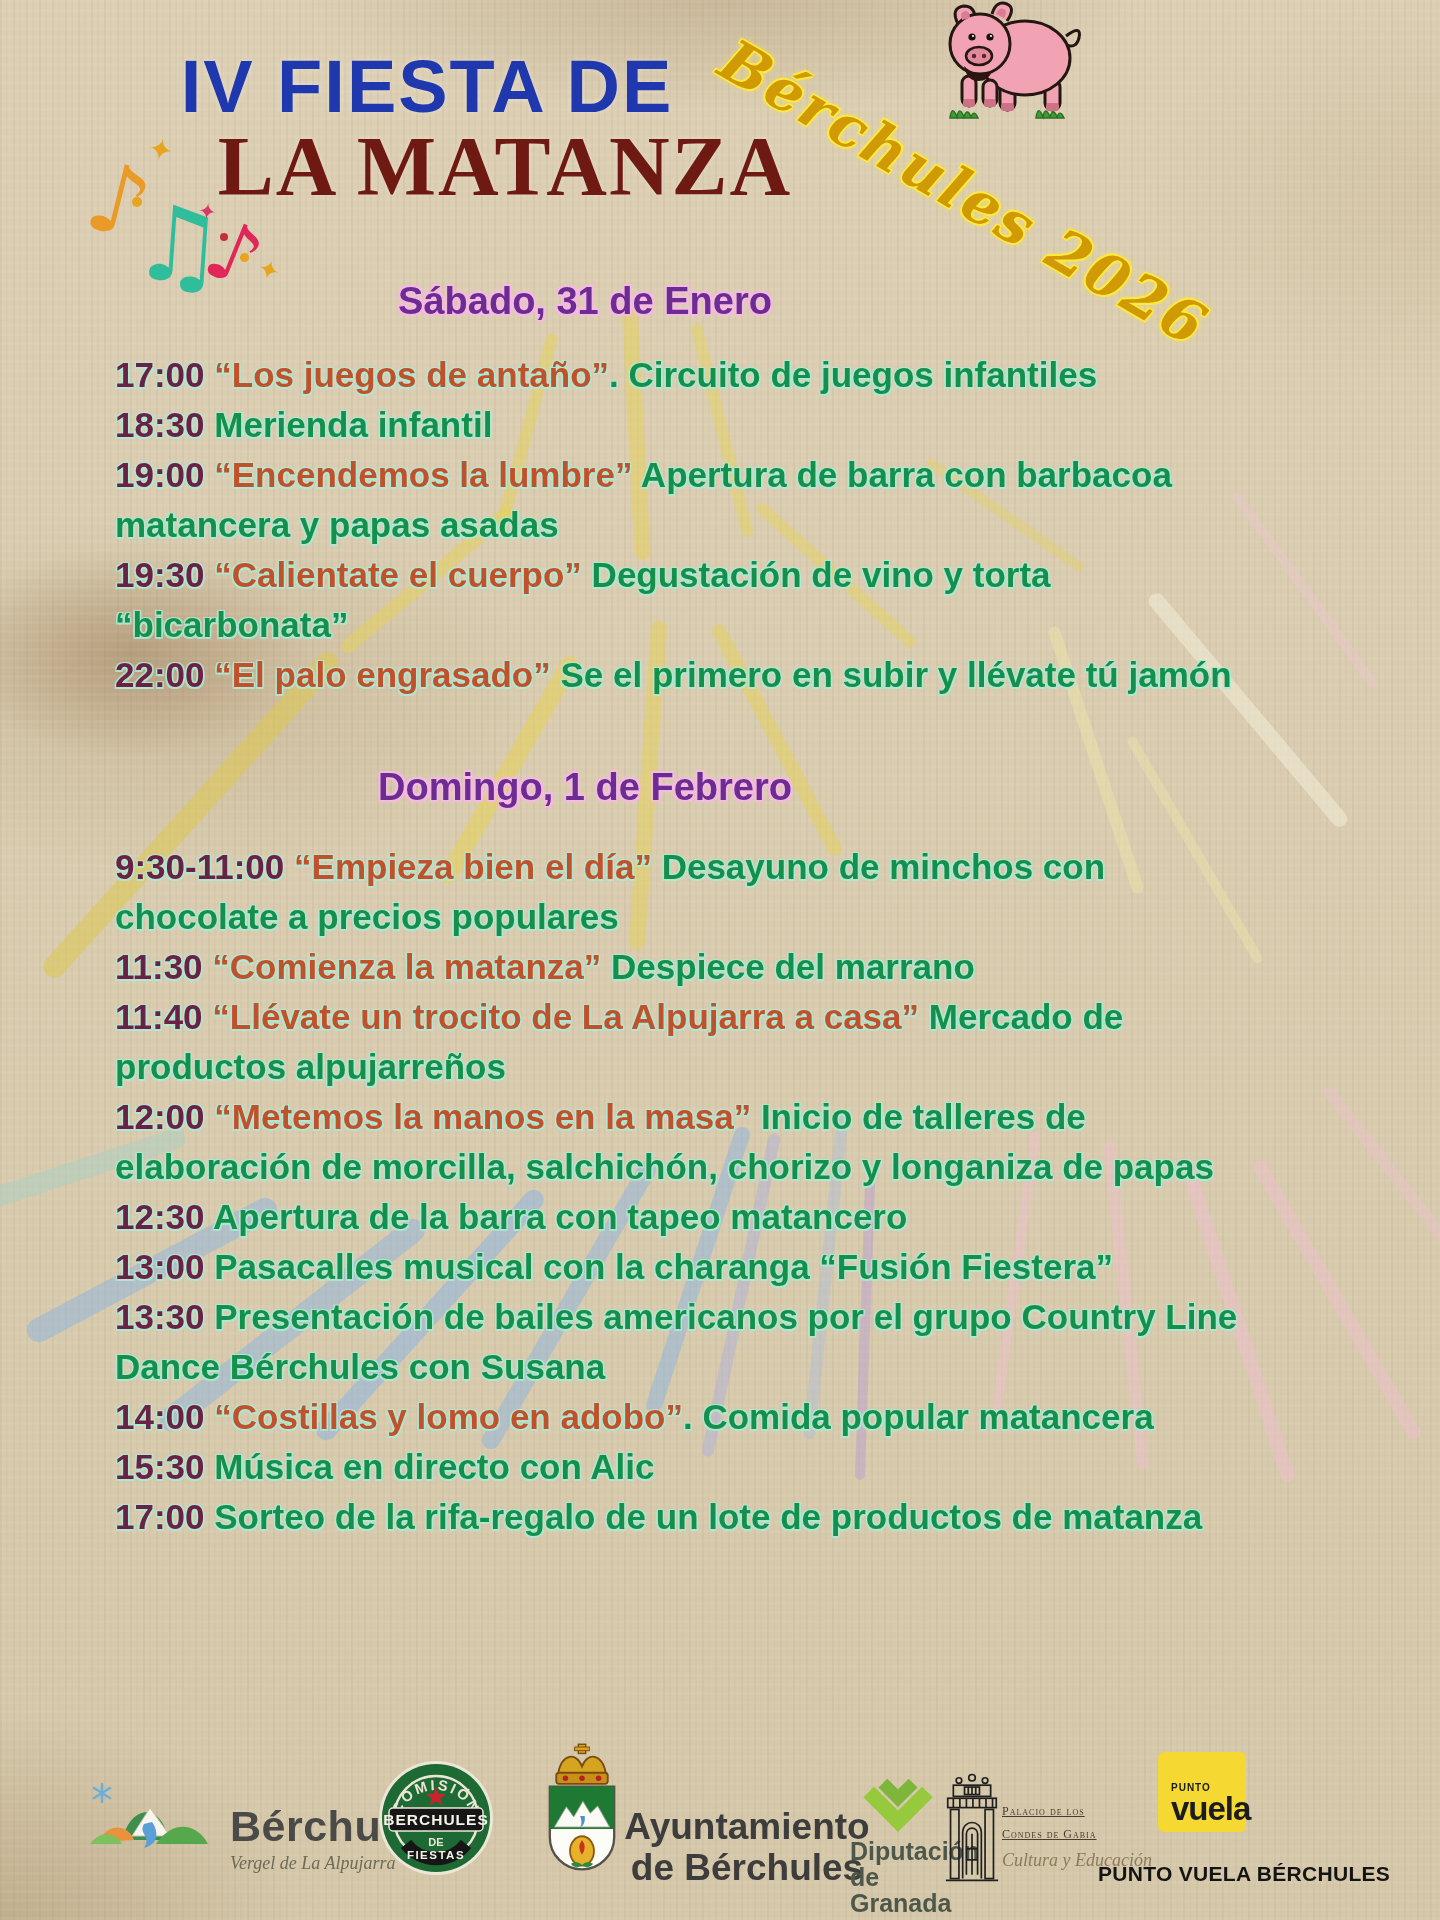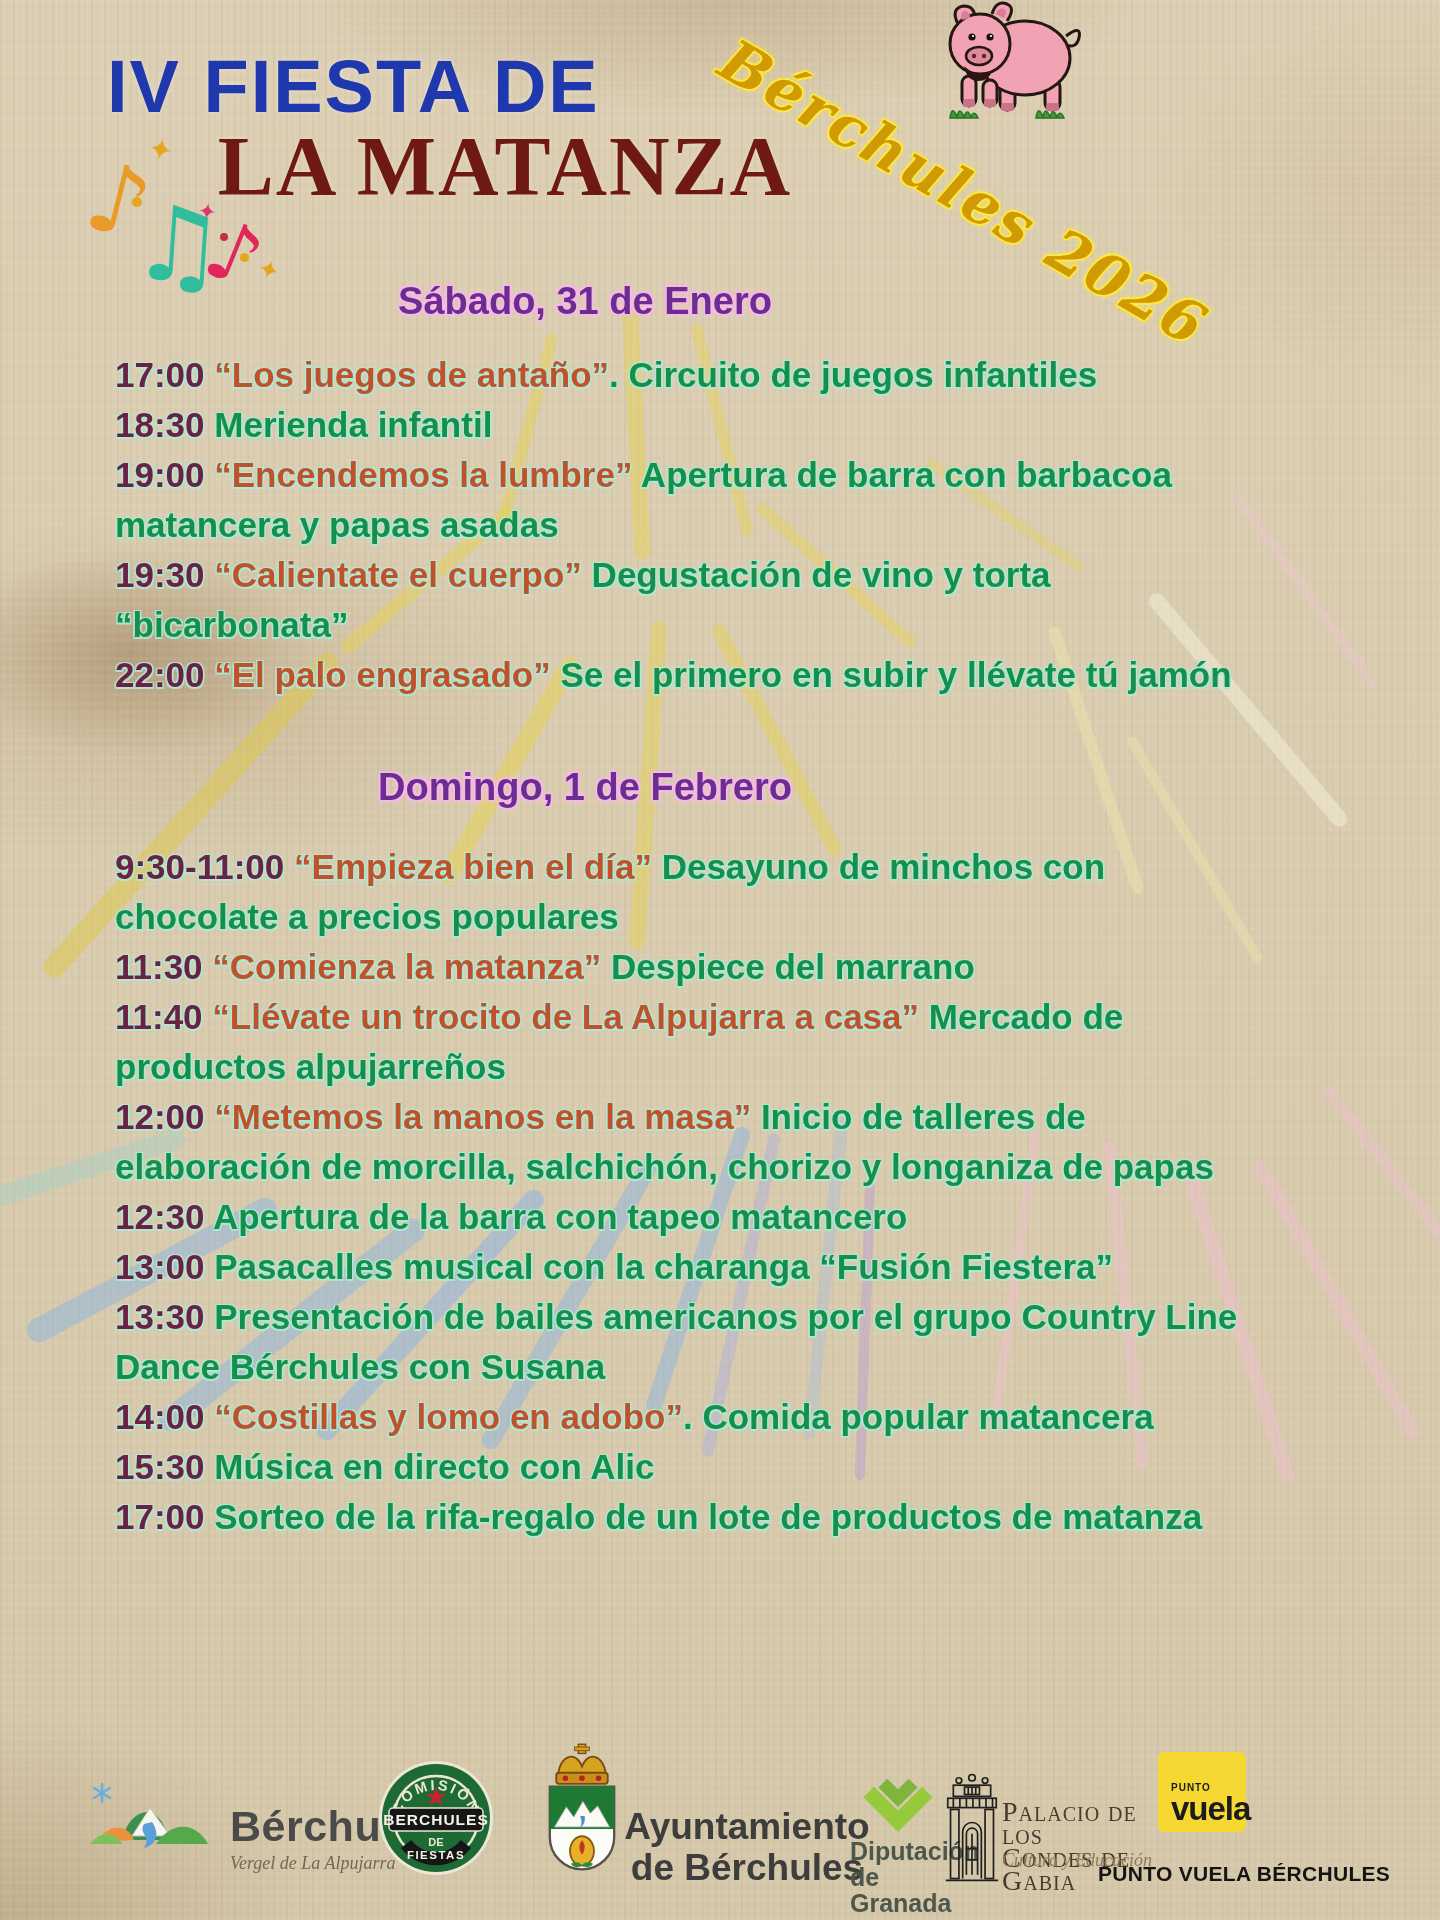--- a/index.html
+++ b/index.html
@@ -12,21 +12,21 @@
       repeating-linear-gradient(0deg, rgba(255,250,235,.05) 0 3px, rgba(0,0,0,0) 3px 9px),
       radial-gradient(ellipse 260px 150px at 9% 34%, rgba(118,80,40,.30), rgba(0,0,0,0) 70%),
       radial-gradient(ellipse 520px 260px at 13% 36%, rgba(133,96,52,.16), rgba(0,0,0,0) 70%),
       radial-gradient(ellipse 430px 300px at 0% 100%, rgba(118,84,45,.22), rgba(0,0,0,0) 70%),
       radial-gradient(ellipse 600px 160px at 50% 0%, rgba(124,90,48,.20), rgba(0,0,0,0) 70%),
       radial-gradient(ellipse 420px 280px at 100% 10%, rgba(168,138,94,.14), rgba(0,0,0,0) 70%),
       linear-gradient(#dccfb4,#d5c8aa);
   }
   .fw{position:absolute; border-radius:14px; opacity:.5;}
   .title1{
-    position:absolute; left:107px; top:44px; width:640px; text-align:left;
+    position:absolute; left:107px; top:44px; width:640px; text-align:center;
     font-size:74px; font-weight:800; letter-spacing:2px; color:var(--title_blue,#2038ae);
     text-shadow:0 0 6px rgba(255,255,255,.35);
   }
   .title2{
     position:absolute; left:205px; top:118px; width:600px; text-align:center;
     font-family:"Liberation Serif", serif; font-size:84px; font-weight:700; letter-spacing:2px;
     color:var(--title_maroon,#6e1912); text-shadow:0 0 5px rgba(255,255,255,.3);
   }
   .corner-script{
     position:absolute; left:742px; top:26px; width:560px;
@@ -70,21 +70,21 @@
   .ber-logo{left:88px; top:1778px;}
   .ber-text{left:230px; top:1802px; width:220px;}
   .ber-name{font-size:43px; font-weight:800; color:#4a4a48; letter-spacing:.5px;}
   .ber-tag{font-family:"Liberation Serif", serif; font-style:italic; font-size:18px; color:#6f6a58; margin-top:2px;}
   .comision{left:378px; top:1760px;}
   .escudo{left:536px; top:1742px;}
   .ayto-text{left:622px; top:1806px; width:250px; text-align:center; font-size:37px; font-weight:800; color:#3d3d3d; line-height:41px;}
   .dip-logo{left:858px; top:1772px;}
   .dip-text{left:850px; top:1838px; width:130px; font-size:25px; font-weight:700; color:#4d574b; line-height:26px;}
   .pal-logo{left:944px; top:1772px;}
-  .pal-text{left:1002px; top:1800px; width:180px; font-family:"Liberation Serif", serif; font-variant:small-caps; font-size:28px; color:#463c30; letter-spacing:1px; line-height:23px;}
+  .pal-text{left:1002px; top:1800px; width:180px; font-family:"Liberation Serif", serif; font-variant:small-caps; font-size:12px; color:#463c30; letter-spacing:1px; line-height:23px;text-decoration:underline;}
   .pal-script{left:1002px; top:1850px; width:200px; font-family:"Liberation Serif", serif; font-style:italic; font-size:18px; color:#8d7c5c;}
   .vuela-box{
     left:1158px; top:1752px; width:88px; height:80px; background:var(--vuela_yellow,#f5d832);
     border-radius:6px; padding:30px 0 0 13px; box-sizing:border-box;
   }
   .vuela-small{font-size:10px; font-weight:800; color:#1c1c1c; letter-spacing:1px;}
   .vuela-big{font-size:33px; font-weight:800; color:#1c1c1c; letter-spacing:-1px; margin-top:-3px;}
   .vuela-caption{left:1098px; top:1862px; width:320px; font-size:21px; font-weight:800; color:#141414; letter-spacing:.3px;}
 </style>
 </head>

